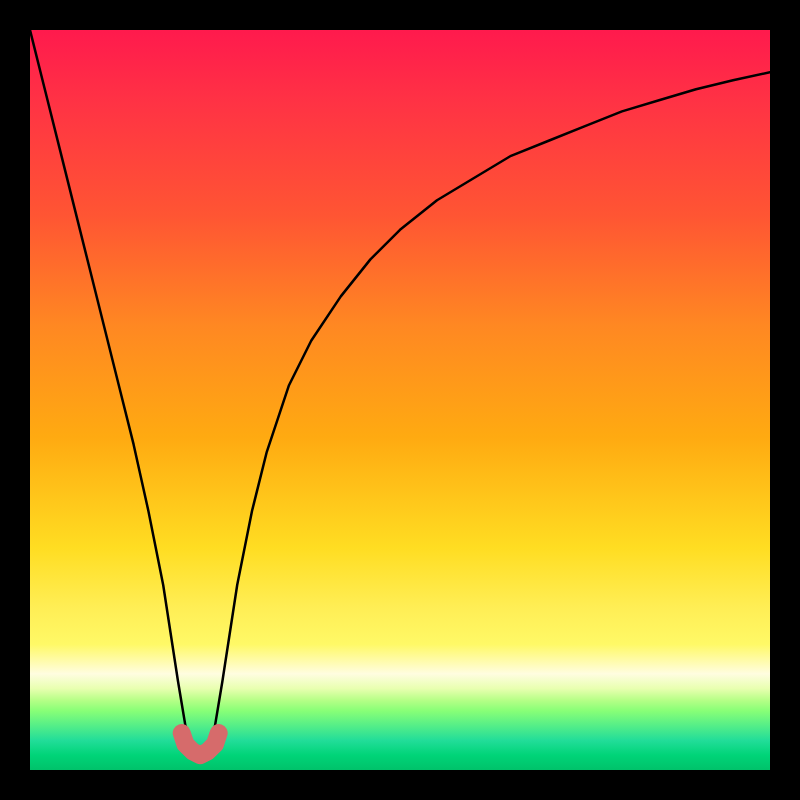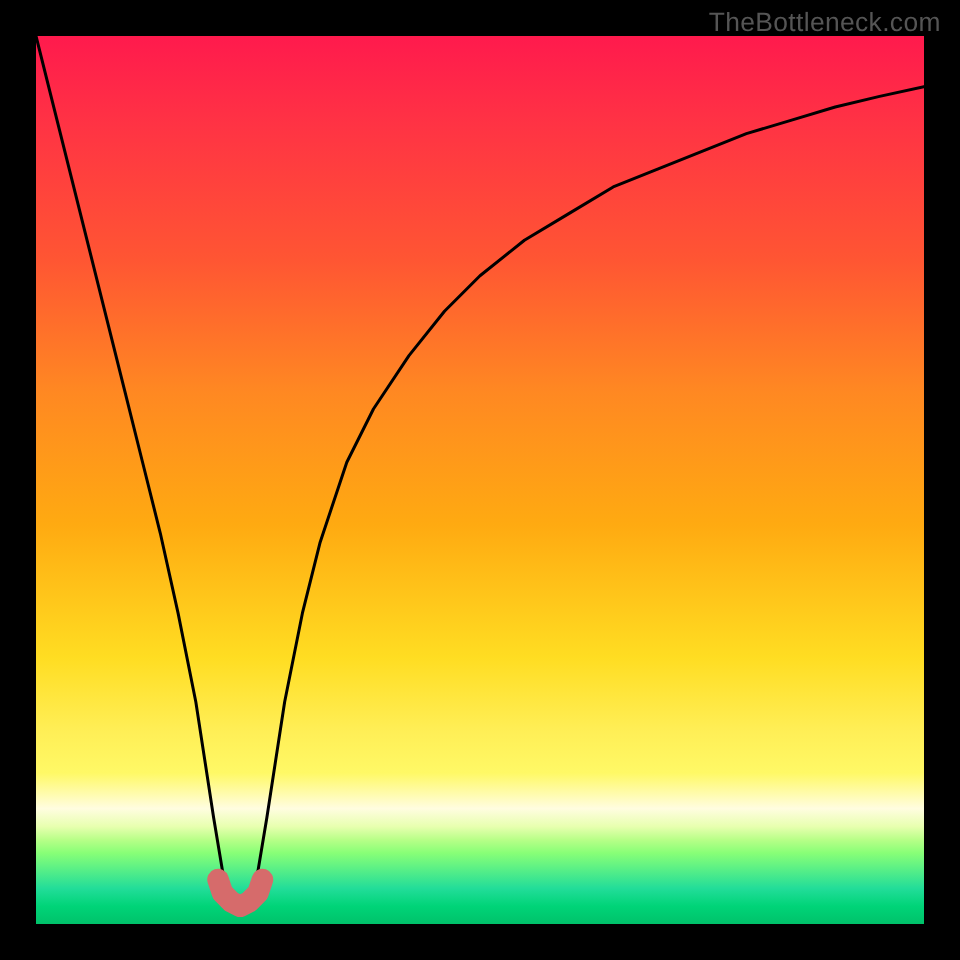--- a/index.html
+++ b/index.html
@@ -66,21 +66,20 @@
     top: 0;
     left: 0;
     width: 100%;
     height: 100%;
   }
 </style>
 </head>
 <body>
 
 <div class="outer">
-  <div class="watermark">TheBottleneck.com</div>
   <div class="plot-area">
     <div class="gradient-bg"></div>
     <svg class="curve" viewBox="0 0 740 740" preserveAspectRatio="none">
       <path id="main-curve" fill="none" stroke="#000" stroke-width="2.5" stroke-linecap="round" stroke-linejoin="round" d="M0.00 0.00 L14.80 59.20 L29.60 118.40 L44.40 177.60 L59.20 236.80 L74.00 296.00 L88.80 355.20 L103.60 414.40 L118.40 481.00 L133.20 555.00 L148.00 651.20 L155.40 695.60 L162.80 717.80 L170.20 725.20 L177.60 717.80 L185.00 695.60 L192.40 651.20 L207.20 555.00 L222.00 481.00 L236.80 421.80 L259.00 355.20 L281.20 310.80 L310.80 266.40 L340.40 229.40 L370.00 199.80 L407.00 170.20 L444.00 148.00 L481.00 125.80 L518.00 111.00 L555.00 96.20 L592.00 81.40 L629.00 70.30 L666.00 59.20 L703.00 50.32 L740.00 42.18"></path>
       <path id="highlight-curve" fill="none" stroke-width="18" stroke-linecap="round" stroke-linejoin="round" d="M151.70 703.00 L155.40 714.10 L162.80 721.50 L170.20 725.20 L177.60 721.50 L185.00 714.10 L188.70 703.00" stroke="#d66b6b"></path>
     </svg>
   </div>
 </div>
 
 </body></html>

